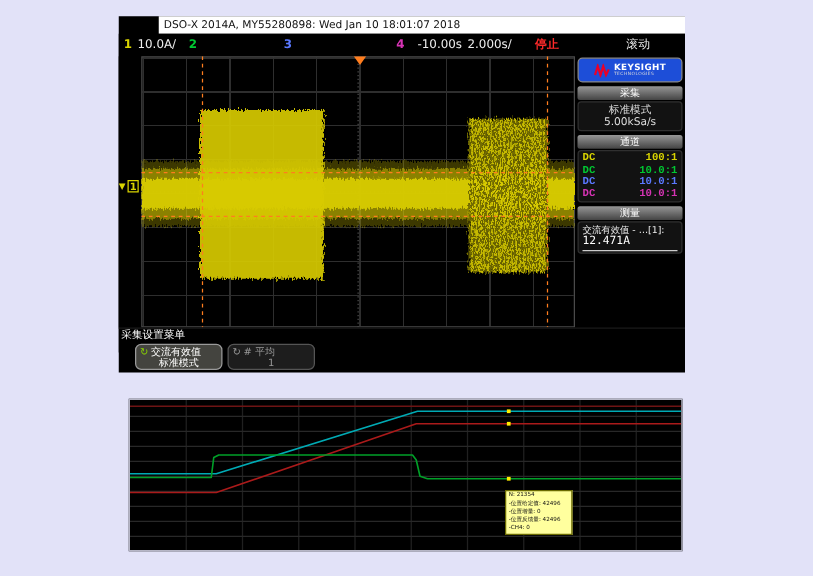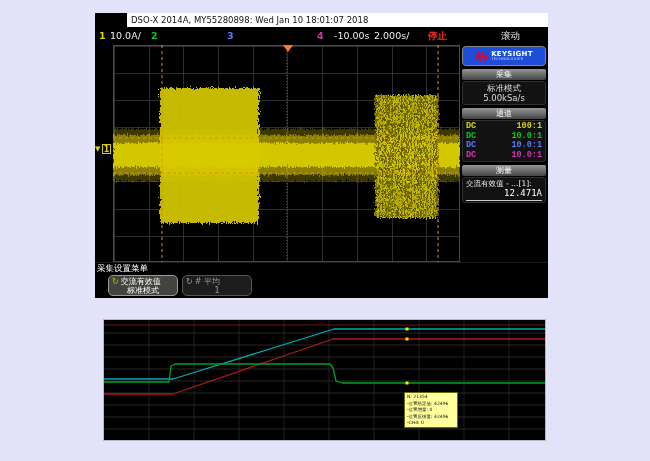--- a/index.html
+++ b/index.html
@@ -31,21 +31,21 @@
   .side-panel { width:88px; height:217px; background:#000; padding:0 2px; font-size:8.5px; }
   .logo-box { height:20px; background:#1d4ed8; border:1px solid #888; border-radius:4px; display:flex; align-items:center; justify-content:center; gap:3px; margin-top:1px; }
   .brand-text { line-height:1; color:#fff; }
   .brand-main { font-size:7px; font-weight:bold; letter-spacing:0.3px; }
   .brand-sub { font-size:3.5px; letter-spacing:0.4px; color:#ddd; }
   .section-hdr { height:11px; margin-top:3px; background:linear-gradient(#969696,#444); border-radius:2px; color:#fff; font-size:8px; text-align:center; line-height:11px; }
   .section-body { background:#121212; border:1px solid #303030; border-radius:3px; padding:1px 3px; margin-top:1px; color:#ddd; }
   .acq-line { text-align:center; line-height:10px; font-size:8.5px; }
   .ch-row { display:flex; justify-content:space-between; line-height:9.5px; font-size:8.5px; font-weight:bold;font-family:Liberation Mono, monospace; }
   .meas-label { font-size:7.5px; line-height:9px; color:#eee; white-space:nowrap; }
-  .meas-value { font-size:9px; line-height:11px; text-align:right; color:#fff; font-family:"DejaVu Sans Mono", monospace; border-bottom:1px solid #ccc; padding-bottom:1px; }
+  .meas-value { font-size:9px; line-height:11px; text-align:left; color:#fff; font-family:"DejaVu Sans Mono", monospace; border-bottom:1px solid #ccc; padding-bottom:1px; }
 
   .scope-menu { position:relative; height:20px; background:#000; border-top:1px solid #1a1a1a; padding-left:2px; }
   .menu-title { color:#fff; font-size:8.5px; line-height:11px; }
   .menu-buttons { display:flex; gap:4px; margin-left:11px; margin-top:1px; }
   .menu-btn { width:70px; height:21px; border-radius:5px; font-size:8px; padding:1px 3px; }
   .menu-btn .row1 { display:flex; align-items:center; gap:2px; line-height:9px; }
   .menu-btn .row2 { text-align:center; line-height:9px; }
   .btn-active { background:#44443f; border:1px solid #9a9a9a; color:#fff; }
   .btn-dim { background:#1d1d1d; border:1px solid #555; color:#999; }
   .knob-icon { font-size:8px; line-height:8px; }

